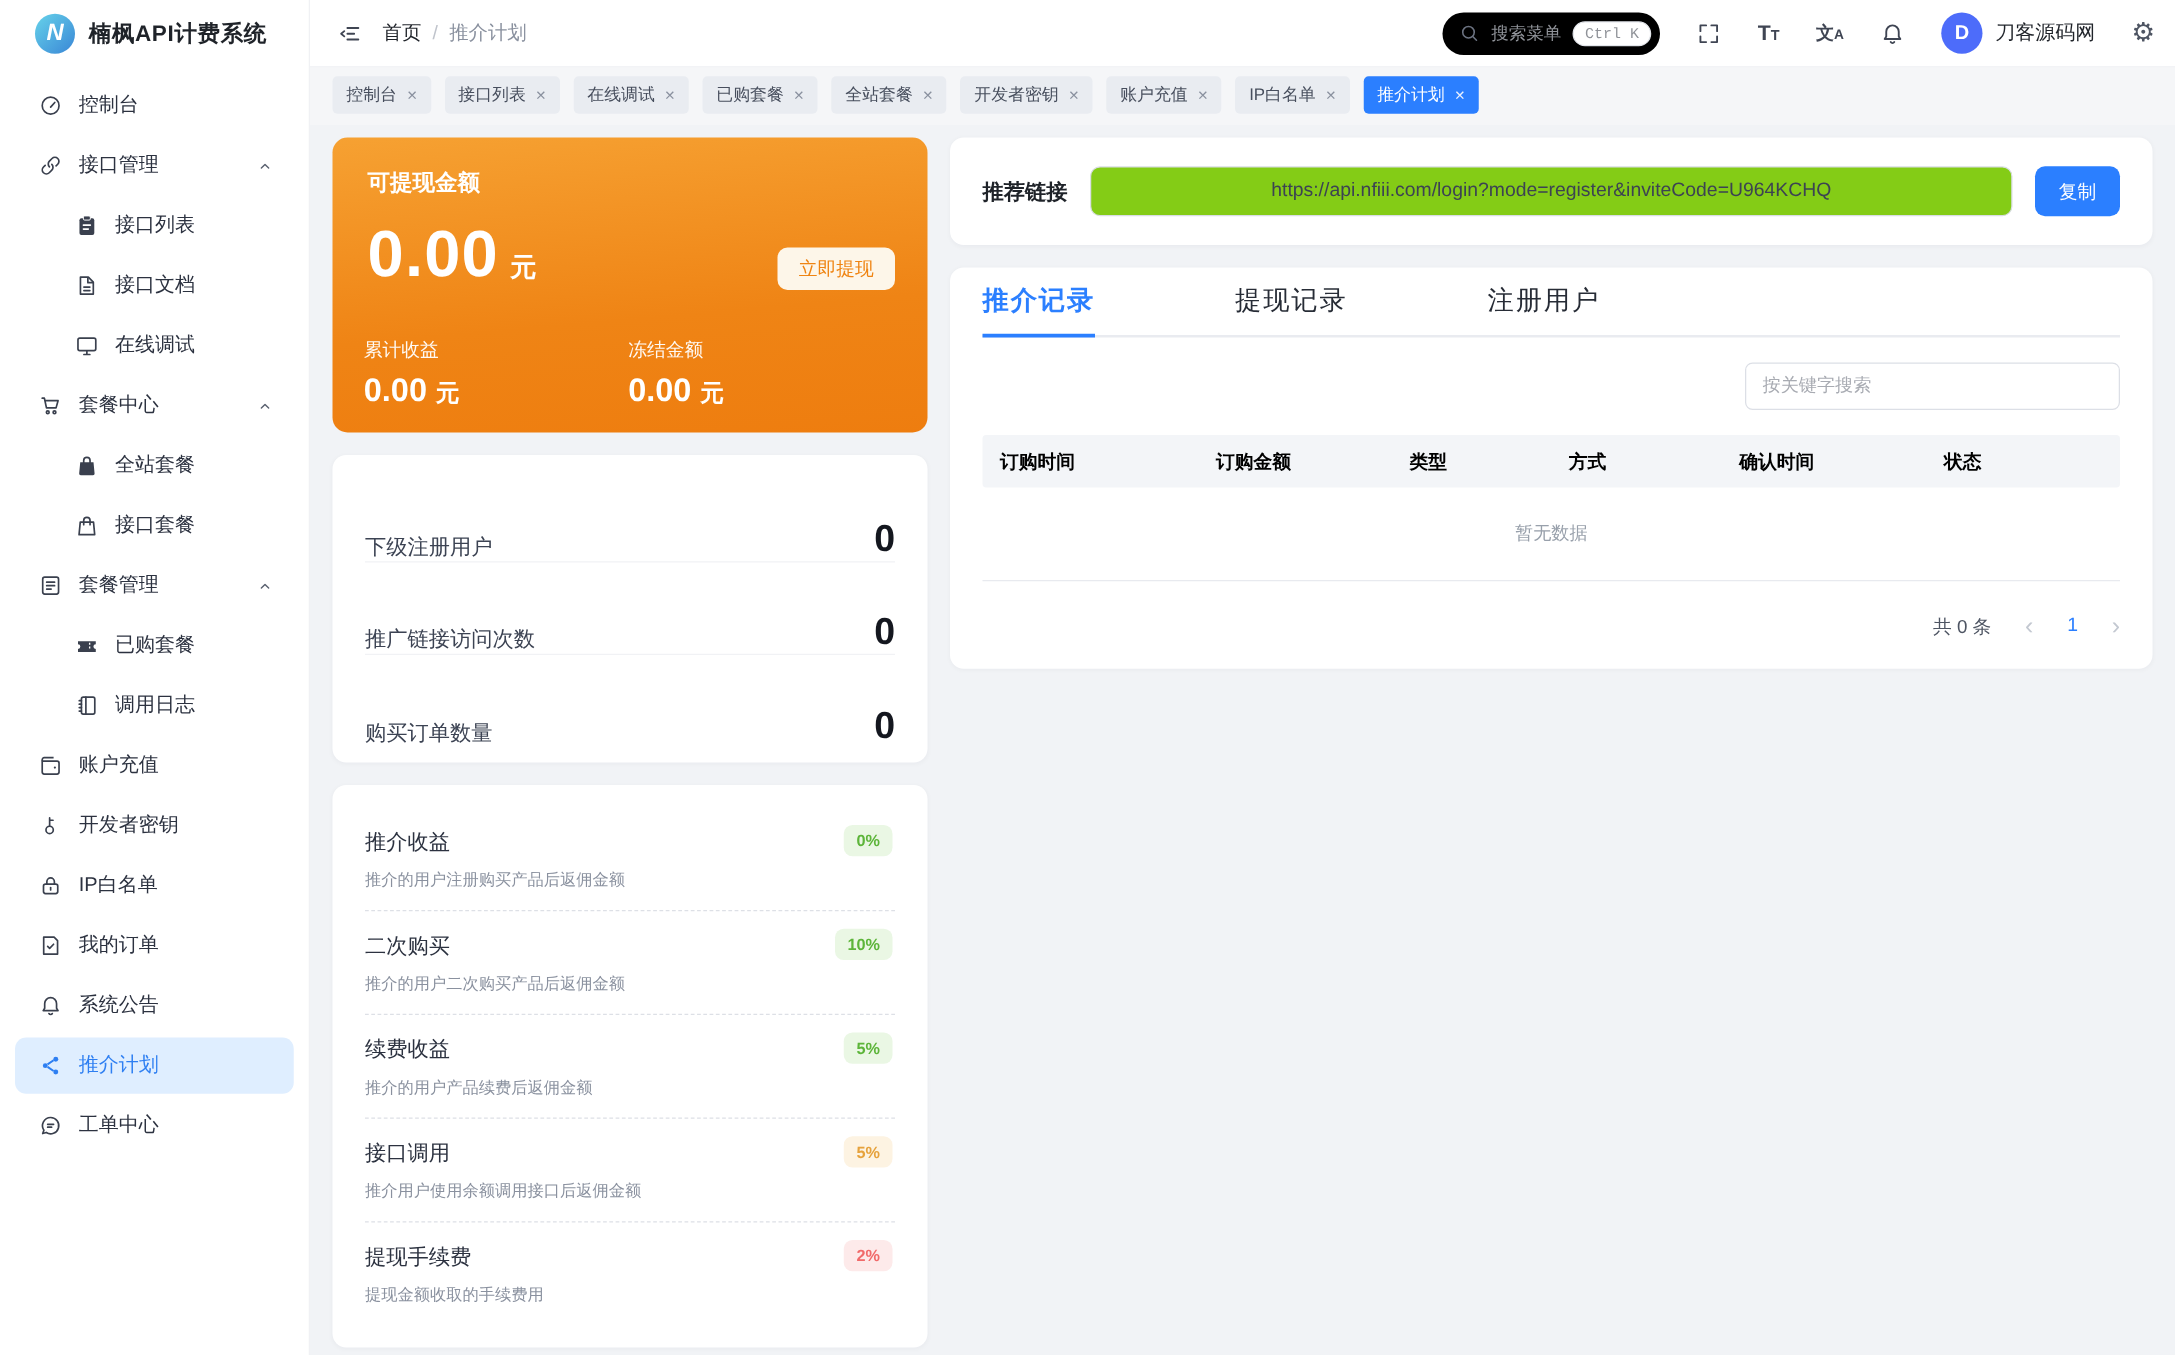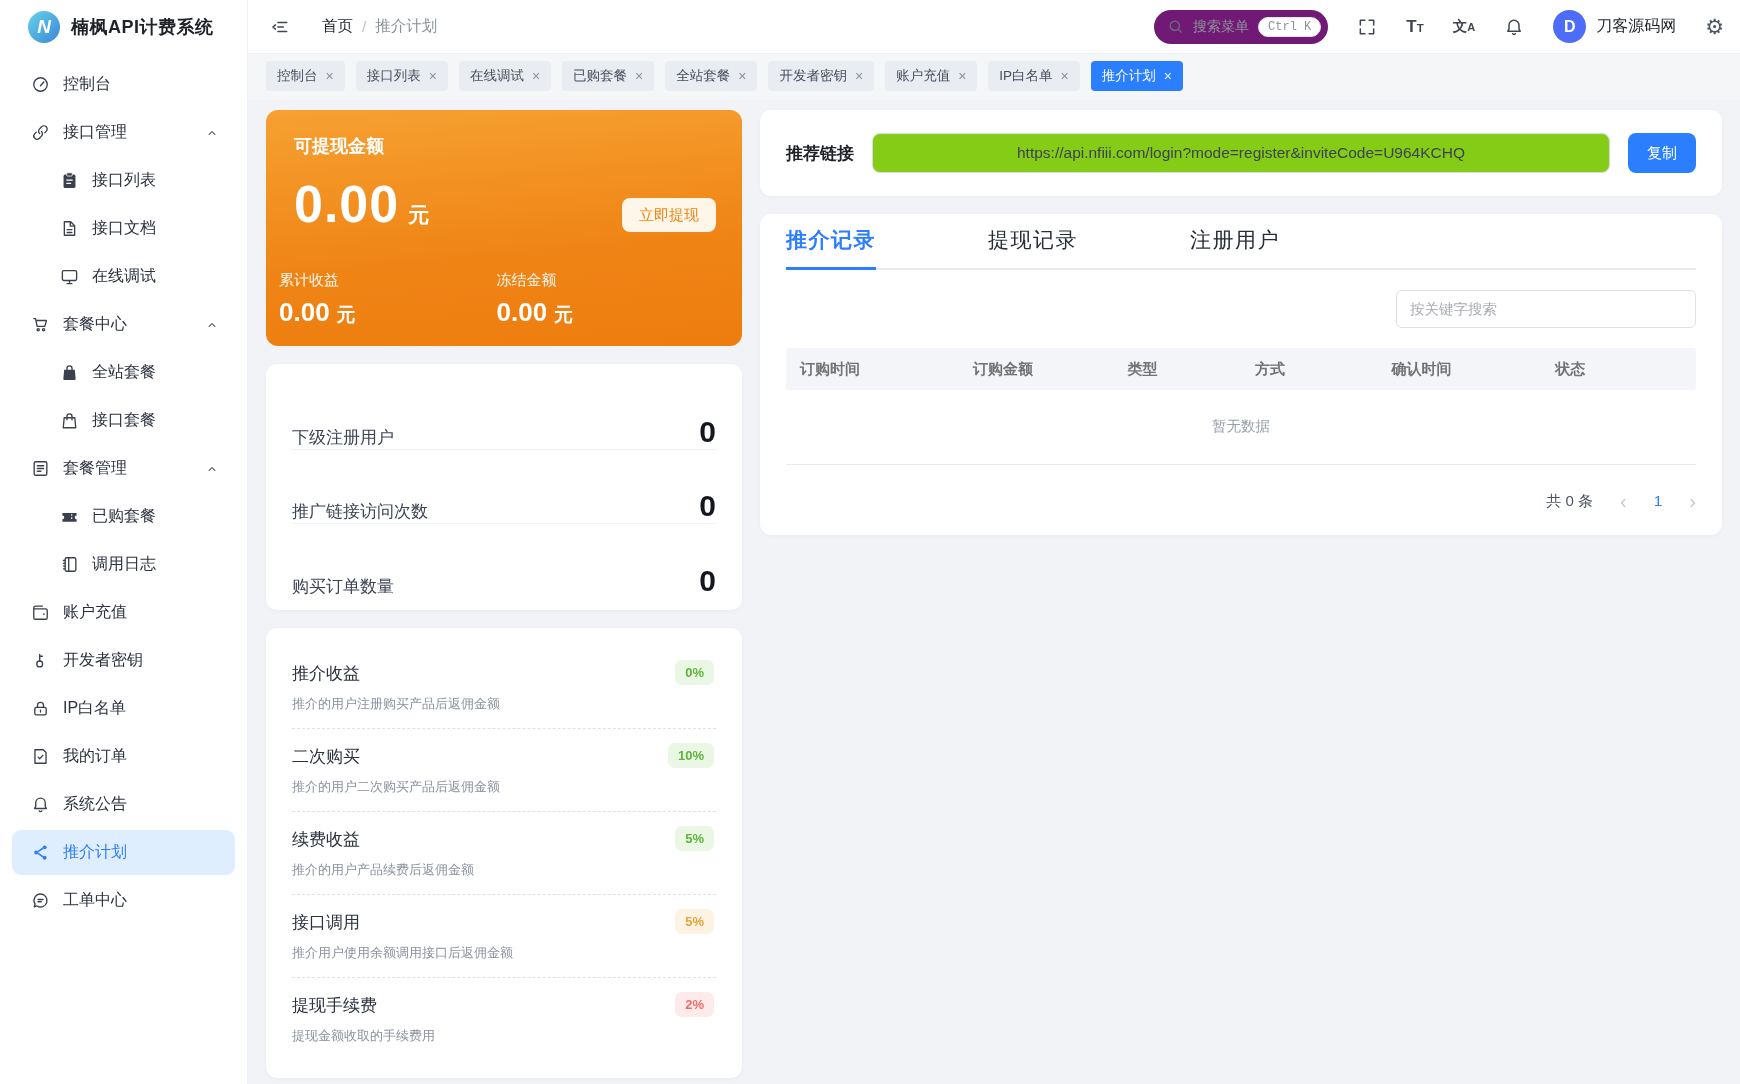--- a/index.html
+++ b/index.html
@@ -20,29 +20,29 @@
   .menu-item.lvl2 { padding-left:48px; }
   .menu-item.active { background:#dfeeff; color:#2e7ff2; }
   .menu-item.active .mi-icon { color:#2e7ff2; }
   .mi-arrow { margin-left:auto; margin-right:16px; color:#5a6170; display:flex; }
   .mi-arrow svg { width:14px; height:14px; }
 
   
   .main { flex:1; display:flex; flex-direction:column; min-width:0; }
   .topbar { height:54px; background:#fff; border-bottom:1px solid #eef0f3; display:flex; align-items:center;
     padding:0 16px 0 22px; flex-shrink:0; }
-  .tb-left { display:flex; align-items:center; gap:32px; }
+  .tb-left { display:flex; align-items:center; gap:16px; }
   .icon-btn { display:flex; align-items:center; justify-content:center; color:#3f4553; cursor:pointer; }
   .icon-btn svg { width:20px; height:20px; }
   .breadcrumb { display:flex; align-items:center; gap:9px; font-size:15.5px; }
   .bc-home { color:#1f2329; cursor:pointer; }
   .bc-sep { color:#c0c4cc; }
   .bc-cur { color:#8a919f; }
   .tb-right { margin-left:auto; display:flex; align-items:center; gap:29px; }
-  .search-pill { display:flex; align-items:center; gap:9px; background:#701a75; border-radius:17px; height:34px;
+  .search-pill { display:flex; align-items:center; gap:9px; background:#000000; border-radius:17px; height:34px;
     padding:0 7px 0 13px; cursor:pointer; }
   .search-pill svg { width:17px; height:17px; color:#6b7280; }
   .search-ph { font-size:14px; color:#909399; }
   .kbd { background:#fff; border:1px solid #e3e6eb; border-radius:12px; padding:2px 9px; font-size:12px;
     color:#909399; font-family:"Liberation Mono","DejaVu Sans Mono",monospace; }
   .tt-icon { font-weight:bold; color:#3f4553; font-size:17px; cursor:pointer; }
   .tt-icon .sm { font-size:11.5px; }
   .lang-icon { color:#3f4553; font-size:14.5px; font-weight:bold; cursor:pointer; }
   .lang-icon .sm { font-size:11px; }
   .user-chip { display:flex; align-items:center; gap:10px; cursor:pointer; }
@@ -67,21 +67,21 @@
 
   
   .wallet { height:236px; border-radius:12px; position:relative; color:#fff; padding:24px 28px;
     background:linear-gradient(175deg,#f6a132 0%,#ef8415 60%,#ee7d0f 100%); }
   .wallet-title { font-size:18px; font-weight:bold; }
   .wallet-amount { margin-top:16px; font-weight:bold; }
   .wallet-amount .num { font-size:52px; letter-spacing:1px; }
   .wallet-amount .unit { font-size:21px; margin-left:9px; }
   .withdraw-btn { position:absolute; right:26px; top:88px; background:#fdf6e9; color:#ef8412; border:none;
     border-radius:8px; height:34px; padding:0 17px; font-size:15px; cursor:pointer; font-family:inherit; }
-  .wallet-stats { position:absolute; left:13px; right:28px; bottom:18px; display:flex; }
+  .wallet-stats { position:absolute; left:25px; right:28px; bottom:18px; display:flex; }
   .ws-col { width:50%; }
   .ws-label { font-size:15px; color:rgba(255,255,255,.95); }
   .ws-value { margin-top:7px; font-size:26px; font-weight:bold; }
   .ws-value .unit { font-size:19px; margin-left:7px; }
 
   
   .pstats { padding:12px 26px; }
   .ps-row { height:74px; display:flex; align-items:flex-end; justify-content:space-between;
     border-bottom:1px solid #f1f2f5; }
   .ps-row:last-child { border-bottom:none; }
@@ -112,21 +112,21 @@
   .rec-tabs { display:flex; border-bottom:2px solid #e9ebf0; }
   .rec-tab { font-size:21px; color:#272c36; padding-bottom:13px; margin-bottom:-2px; margin-right:112px;
     border-bottom:3px solid transparent; cursor:pointer; letter-spacing:1.5px; }
   .rec-tab.active { color:#2b7fff; font-weight:bold; border-bottom-color:#2b7fff; }
   .rec-search-row { margin-top:20px; display:flex; justify-content:flex-end; }
   .rec-search { width:300px; height:38px; border:1px solid #dcdfe6; border-radius:6px; padding:0 13px; font-size:14.5px;
     color:#3c4353; font-family:inherit; }
   .rec-search::placeholder { color:#a8abb2; }
   .tbl { margin-top:20px; }
   .tbl-head { display:flex; background:#f3f5f8; height:42px; align-items:center; border-radius:3px; }
-  .th { font-size:15px; font-weight:bold; color:#737373; padding-left:14px; }
+  .th { font-size:15px; font-weight:bold; color:#000000; padding-left:14px; }
   .c1{width:19%}.c2{width:17%}.c3{width:14%}.c4{width:15%}.c5{width:18%}.c6{width:17%}
   .tbl-empty { padding:27px 0 28px; text-align:center; font-size:14.5px; color:#98a0ab; border-bottom:1px solid #e8eaef; }
   .pager { margin-top:26px; display:flex; justify-content:flex-end; align-items:center; gap:27px; }
   .pg-total { font-size:15px; color:#4e5563; }
   .pg-arrow { font-size:20px; color:#c3c8d1; cursor:pointer; line-height:1; }
   .pg-num { font-size:15.5px; color:#2b7fff; cursor:pointer; }
 </style>
 </head>
 <body>
 

